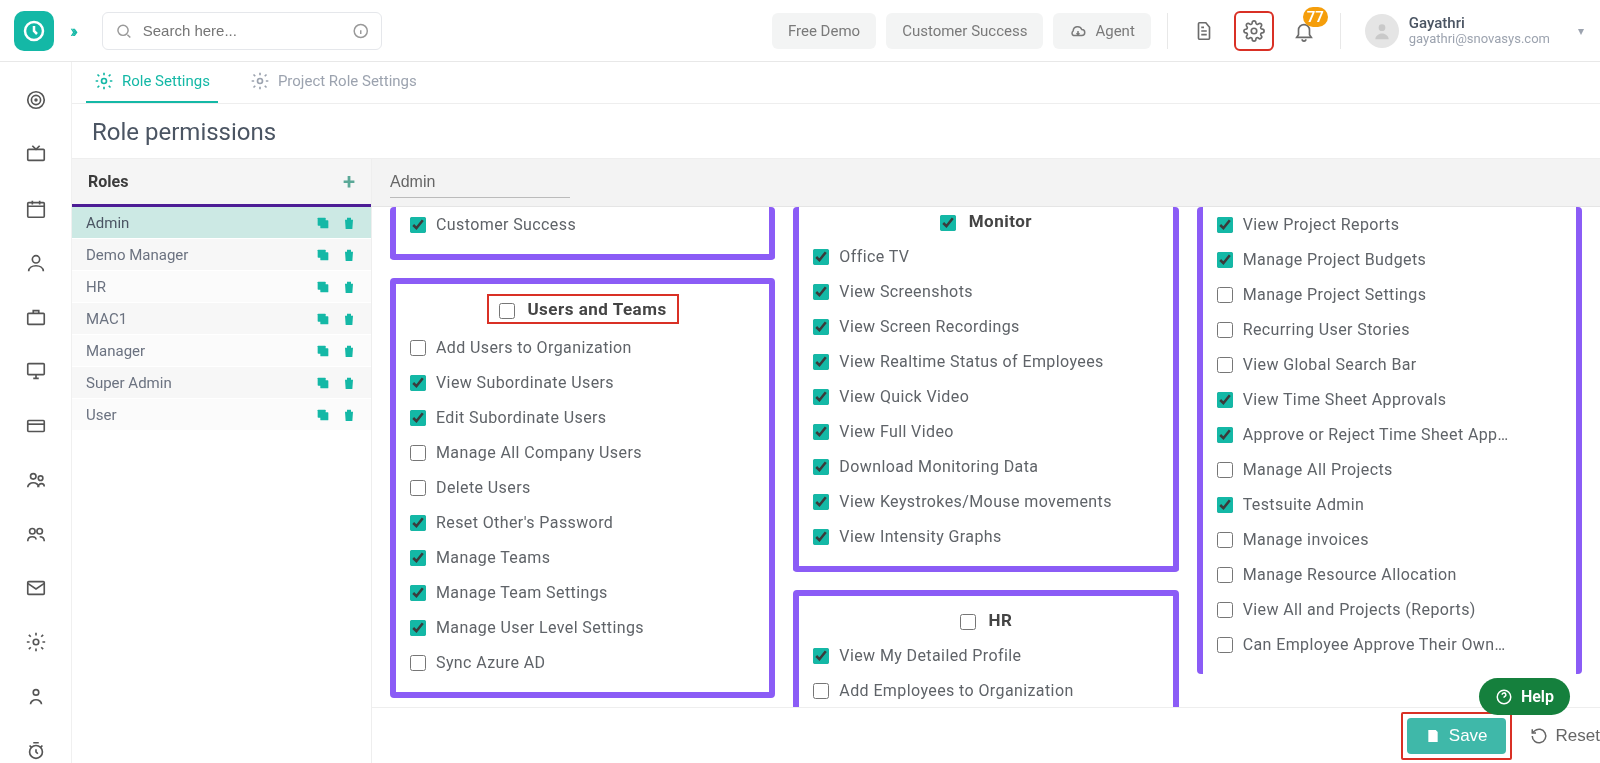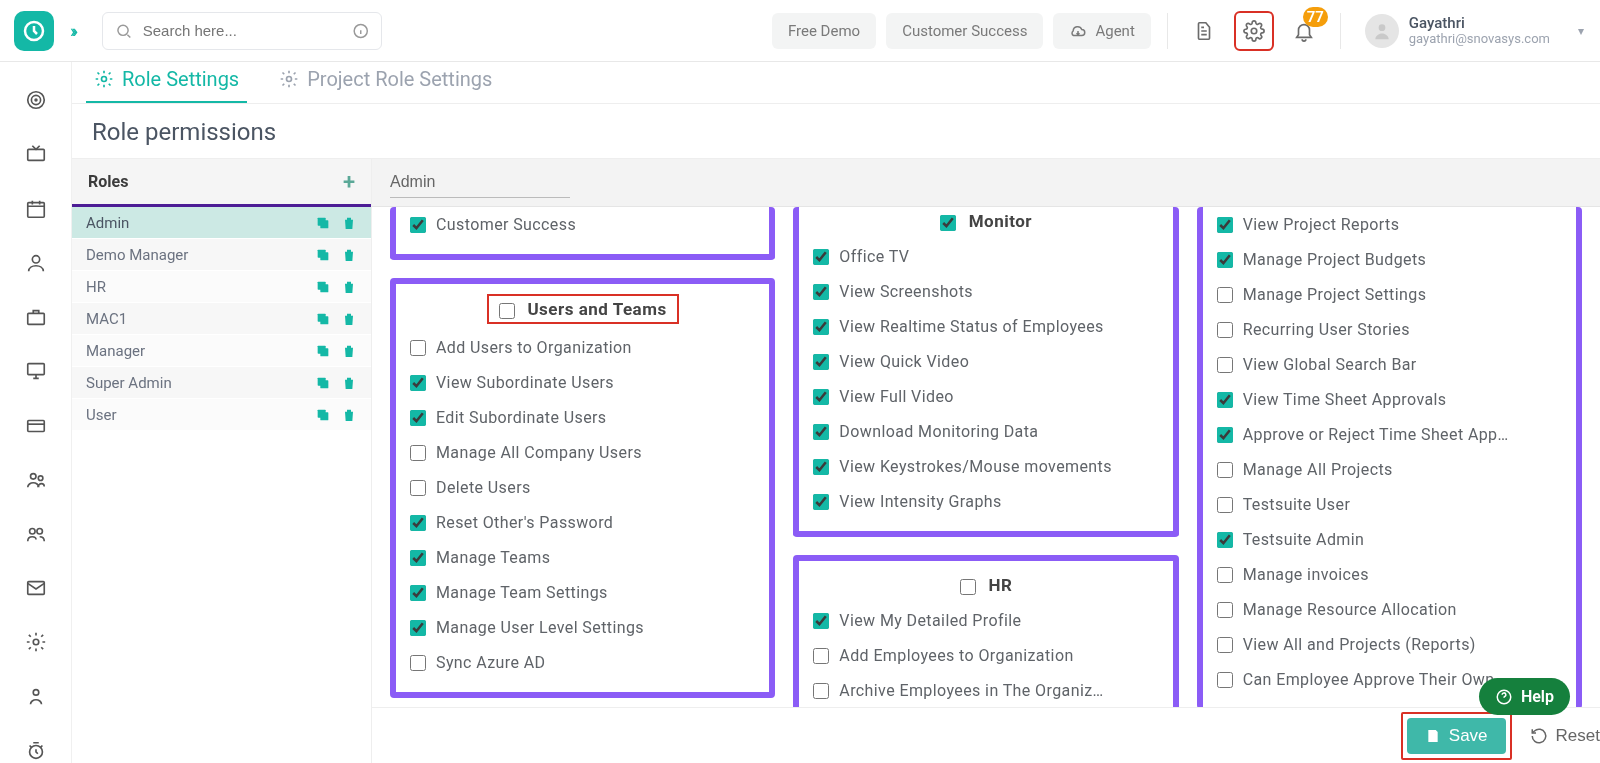--- a/index.html
+++ b/index.html
@@ -28,21 +28,21 @@
 .umail { font-size:13px; color:#9ca3af;}
 .caret { margin-left:18px; color:#9ca3af; font-size:12px;}
 
 .layout { display:flex; height:701px;}
 .sidenav { width:72px; border-right:1px solid #f0f0f0; display:flex; flex-direction:column; align-items:center; padding-top:26px; gap:30px;}
 .sidenav .ni { width:26px; height:26px; cursor:pointer; display:flex; align-items:center; justify-content:center;}
 .sidenav .ni svg { width:22px; height:22px; stroke:#555; fill:none; stroke-width:1.8;}
 
 .main { flex:1; display:flex; flex-direction:column; min-width:0;}
 .tabs { height:42px; display:flex; align-items:flex-end; border-bottom:1px solid #eee; padding-left:14px; gap:24px;}
-.tab { display:flex; align-items:center; gap:8px; padding:10px 8px; font-size:20px; color:#9ca3af; cursor:pointer; border-bottom:2px solid transparent;}
+.tab { display:flex; align-items:center; gap:8px; padding:10px 8px; font-size:15px; color:#9ca3af; cursor:pointer; border-bottom:2px solid transparent;}
 .tab.active { color:#14b8a6; border-bottom-color:#14b8a6;}
 .tab svg { width:20px; height:20px; stroke:currentColor; fill:none; stroke-width:2;}
 .ptitle { font-size:24px; color:#4b5563; padding:14px 20px 12px;}
 .content { flex:1; display:flex; border-top:1px solid #eee; min-height:0;}
 .roles { width:300px; border-right:1px solid #eee; display:flex; flex-direction:column;}
 .roles-head { background:#f5f5f5; height:48px; display:flex; align-items:center; padding:0 16px; font-weight:700; color:#3b3b3b; font-size:16px; border-bottom:3px solid #4c1d95;}
 .roles-head .plus { margin-left:auto; color:#5aa897; font-size:22px; cursor:pointer; font-weight:600;}
 .role-row { height:32px; display:flex; align-items:center; padding:0 14px; font-size:15px; color:#6b7280; background:#f7f7f7; border-bottom:1px solid #fff; cursor:pointer;}
 .role-row.sel { background:#cce9e4; color:#4b5563;}
 .role-row:not(.sel):nth-child(odd){ background:#fbfbfb;}
@@ -412,20 +412,24 @@
                   <label class="pitem">
                     <input type="checkbox" checked="" style="">
                     <span class="truncate">Office TV</span>
                   </label>
                   <label class="pitem">
                     <input type="checkbox" checked="" style="">
                     <span class="truncate">View Screenshots</span>
                   </label>
                   <label class="pitem">
                     <input type="checkbox" checked="" style="">
+                    <span class="truncate">View Screen Recordings</span>
+                  </label>
+                  <label class="pitem">
+                    <input type="checkbox" checked="" style="">
                     <span class="truncate">View Realtime Status of Employees</span>
                   </label>
                   <label class="pitem">
                     <input type="checkbox" checked="" style="">
                     <span class="truncate">View Quick Video</span>
                   </label>
                   <label class="pitem">
                     <input type="checkbox" checked="" style="">
                     <span class="truncate">View Full Video</span>
                   </label>
@@ -489,24 +493,20 @@
                     <input type="checkbox" checked="" style="">
                     <span class="truncate">View Time Sheet Approvals</span>
                   </label>
                   <label class="pitem">
                     <input type="checkbox" checked="" style="">
                     <span class="truncate">Approve or Reject Time Sheet App…</span>
                   </label>
                   <label class="pitem">
                     <input type="checkbox" style="">
                     <span class="truncate">Manage All Projects</span>
-                  </label>
-                  <label class="pitem">
-                    <input type="checkbox" style="">
-                    <span class="truncate">Testsuite User</span>
                   </label>
                   <label class="pitem">
                     <input type="checkbox" checked="" style="">
                     <span class="truncate">Testsuite Admin</span>
                   </label>
                   <label class="pitem">
                     <input type="checkbox" style="">
                     <span class="truncate">Manage invoices</span>
                   </label>
                   <label class="pitem">

